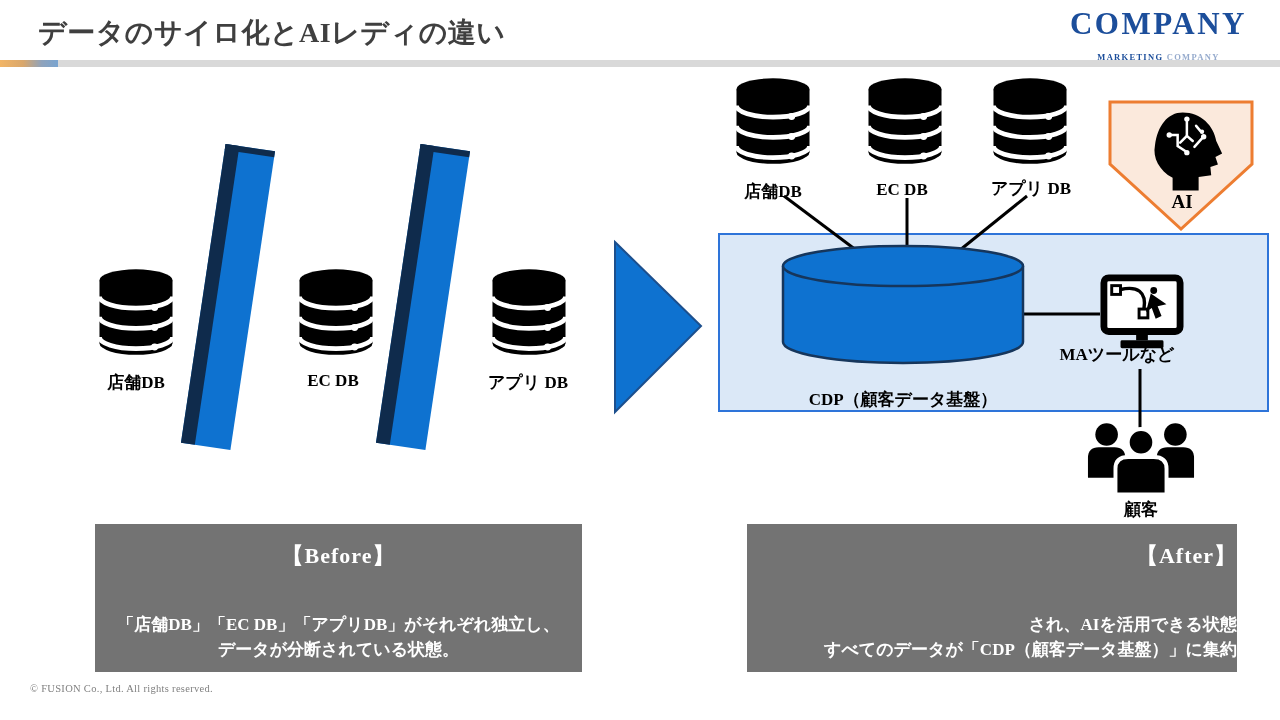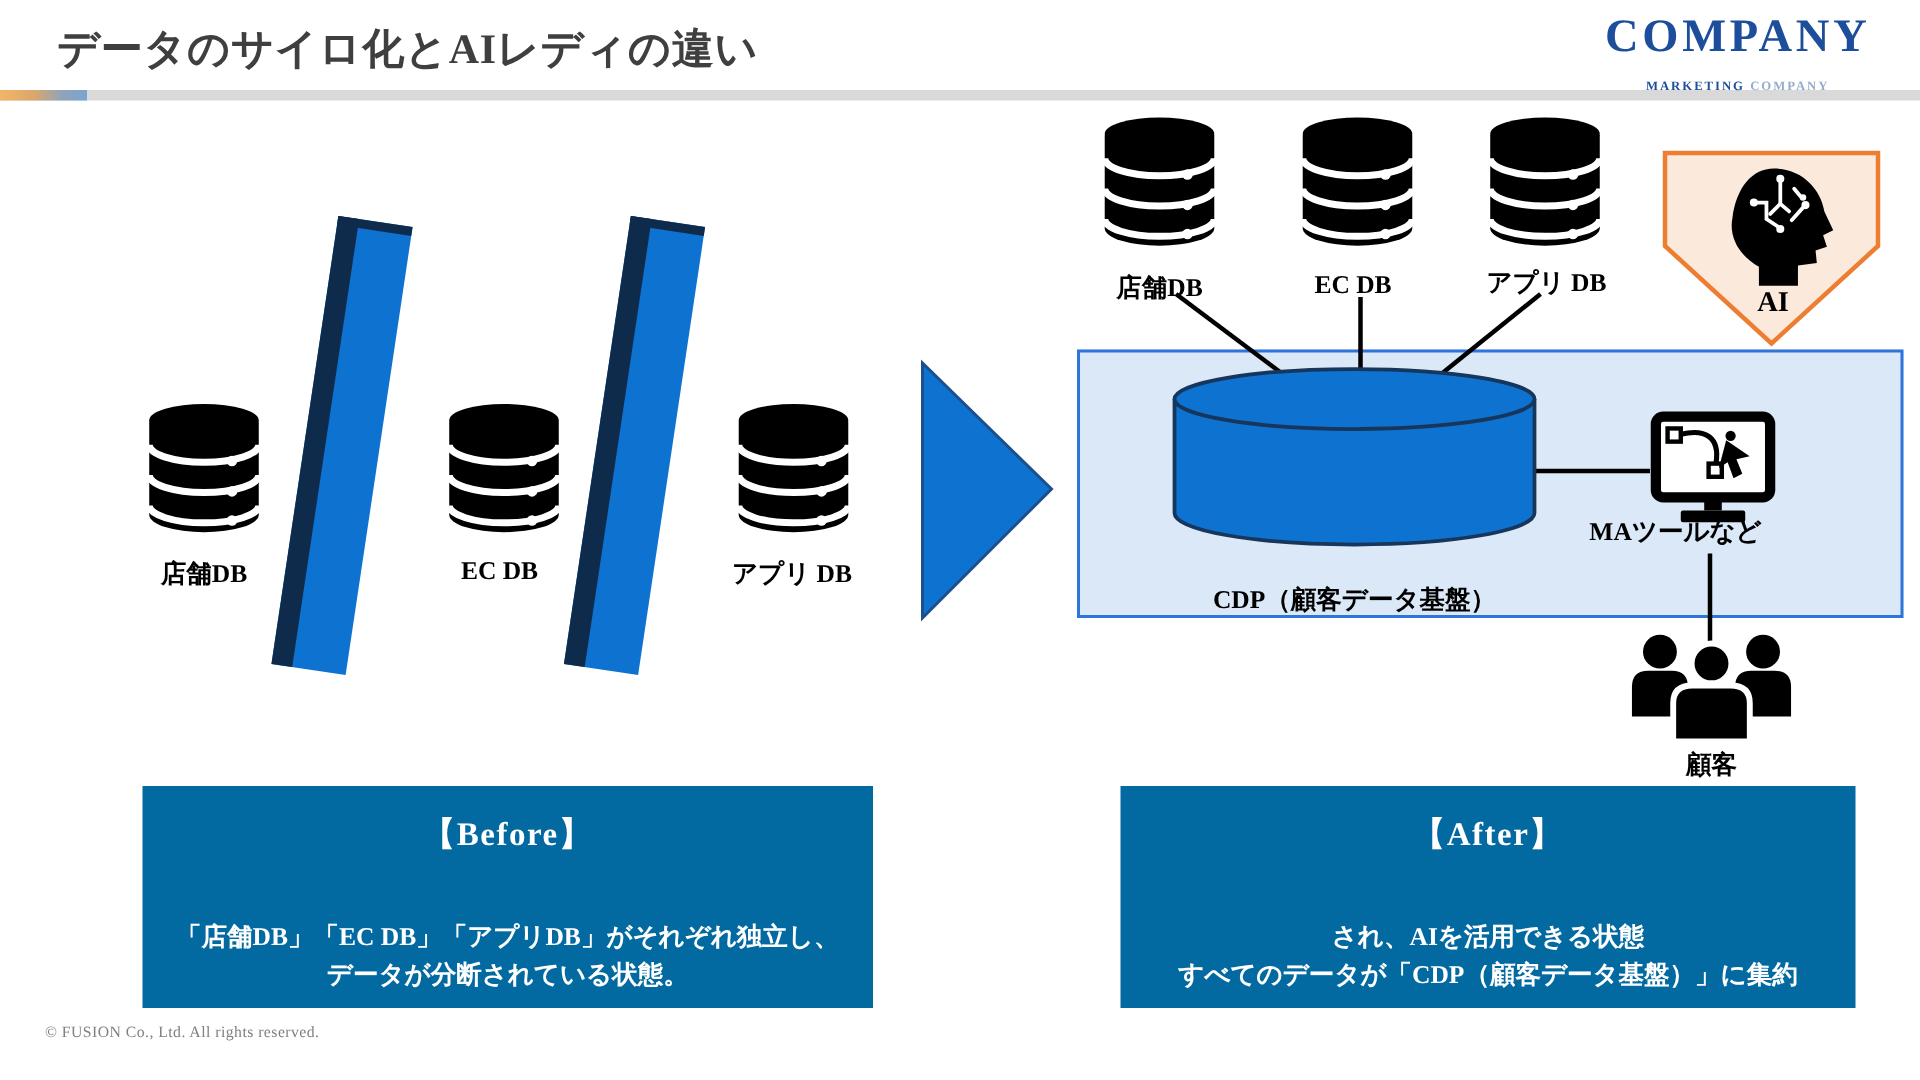--- a/index.html
+++ b/index.html
@@ -54,25 +54,25 @@
   .ai-badge { left:1108px; top:100px; width:146px; height:132px; }
   .ai-badge svg.pent { position:absolute; left:0; top:0; }
   .ai-head { position:absolute; left:26px; top:8px; }
   .ai-text {
     position:absolute; left:1px; top:91px; width:146px; text-align:center;
     font-size:19px; font-weight:bold; color:#000;
   }
 
   
   .summary-box {
-    position:absolute; top:524px; height:148px; background:#0369a1;
+    position:absolute; top:524px; height:148px; background:#737373;
     color:#ffffff; text-align:center; padding-top:17px;
   }
   .box-before { left:95px;  width:487px; }
-  .box-after  { left:747px; width:490px; }
+  .box-after  { left:747px; width:490px;text-align:right; }
   .summary-title { font-size:22px; font-weight:bold; letter-spacing:1px; }
   .summary-body  { margin-top:41px; font-size:17px; font-weight:bold; line-height:25px; }
 
   
   .footer {
     left:30px; top:683px; font-size:10.5px; color:#808080; letter-spacing:0.3px;
   }
 </style>
 </head>
 <body>

